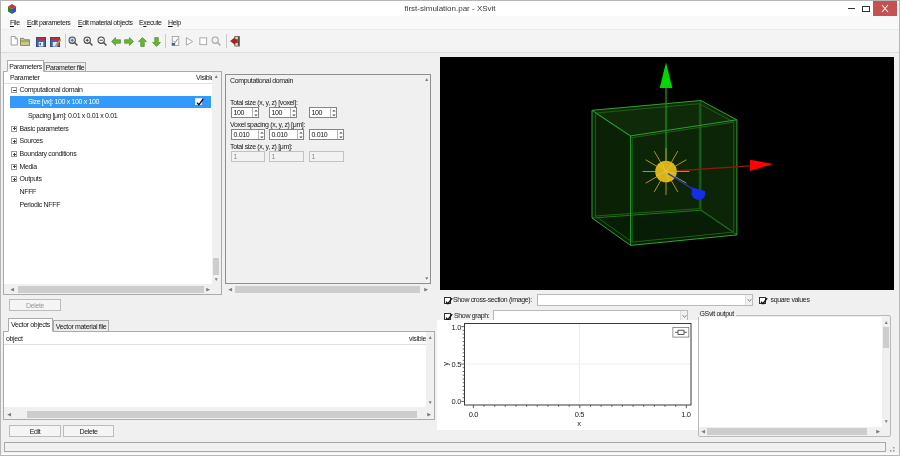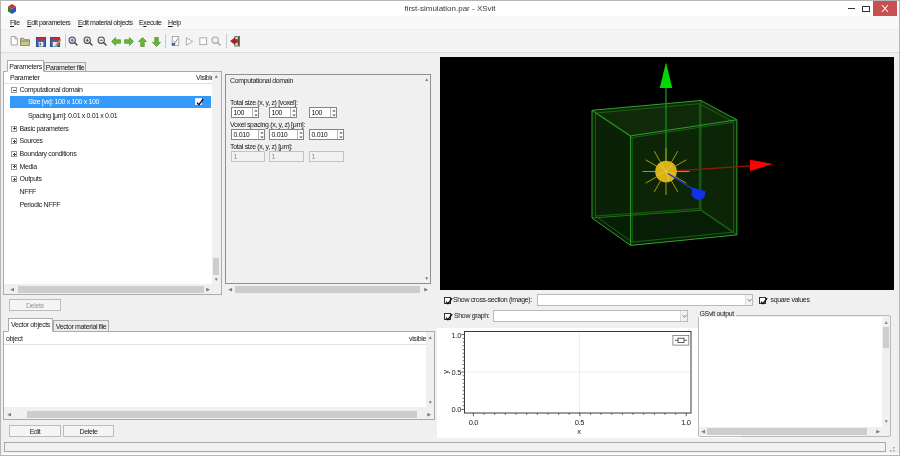--- a/index.html
+++ b/index.html
@@ -363,21 +363,21 @@
     </div>
   <div class="lbl" style="left:454px;top:311.5px">Show graph:</div>
   <div class="combo" style="left:493px;top:310px;width:195px">
       <span class="arr">
         <svg width="5" height="5">
           <path d="M0.5 1 L2.5 3.5 L4.5 1" fill="none" stroke="#8a8a8a"></path>
         </svg>
       </span>
     </div>
 
-  <div class="abs white" style="left:437px;top:328px;width:304px;height:110px">
+  <div class="abs white" style="left:437px;top:320px;width:304px;height:110px">
   <svg width="260" height="110" viewBox="0 0 260 110">
     <line x1="142.5" y1="3.5" x2="142.5" y2="85" stroke="#ededed"></line>
     <line x1="27.5" y1="44" x2="254" y2="44" stroke="#ededed"></line>
     <rect x="27.5" y="3.5" width="226.5" height="81.5" fill="none" stroke="#3a3a3a" stroke-width="1"></rect>
 
     <g stroke="#3a3a3a" stroke-width="0.8">
           <line x1="24.3" y1="6.6" x2="27.5" y2="6.6"></line>
           <line x1="25.7" y1="10.3" x2="27.5" y2="10.3"></line>
           <line x1="25.7" y1="14.1" x2="27.5" y2="14.1"></line>
           <line x1="25.7" y1="17.8" x2="27.5" y2="17.8"></line>

